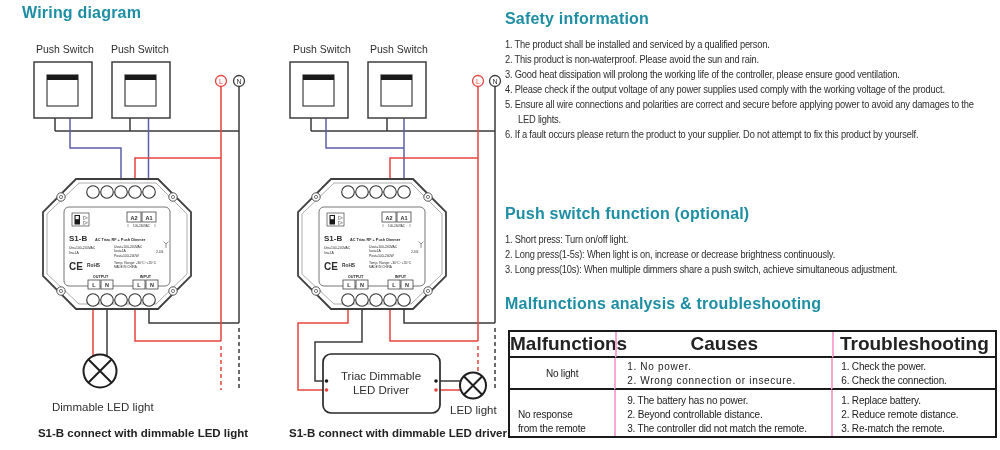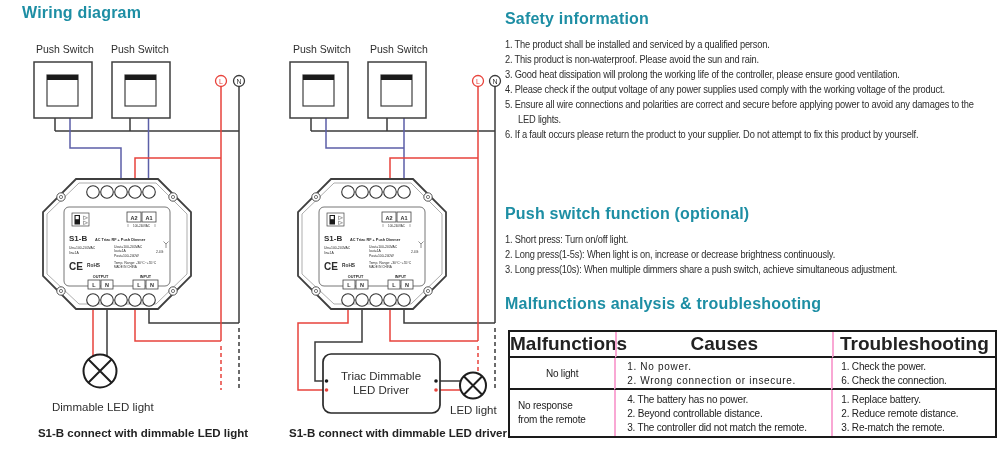--- a/index.html
+++ b/index.html
@@ -45,21 +45,21 @@
   .tc1{width:105px;}
   .tc2{width:219px;}
   .tc3{width:165px;}
   .thead .tc{
     font-weight:bold;font-size:19px;text-align:center;height:26px;
     line-height:24px;border-bottom:2px solid #1a1a1a;letter-spacing:0;
   }
   .trow1 .tc{height:32px;border-bottom:2px solid #1a1a1a;}
   .trow2 .tc{height:46px;}
   .cell-center{display:flex;align-items:center;justify-content:center;}
-  .cell-left{display:flex;align-items:center;}
+  .cell-left{display:flex;align-items:flex-end;}
   .lines{line-height:14px;padding-top:2px;}
   .pad-c{padding-left:11px;}
   .pad-t{padding-left:8px;}
   .spread{letter-spacing:.7px;}
   .malf2{width:76px;padding-left:8px;line-height:14px;}
 </style>
 </head>
 <body>
 
 <div class="left-pane">
@@ -254,21 +254,21 @@
           <div>6. Check the connection.</div>
         </div>
       </div>
     </div>
     <div class="trow trow2">
       <div class="tc tc1 cell-left">
         <div class="malf2">No response from the remote</div>
       </div>
       <div class="tc tc2 cell-left">
         <div class="lines pad-c">
-          <div>4. The battery has no power.</div>
+          <div>9. The battery has no power.</div>
           <div>2. Beyond controllable distance.</div>
           <div>3. The controller did not match the remote.</div>
         </div>
       </div>
       <div class="tc tc3 cell-left">
         <div class="lines pad-t">
           <div>1. Replace battery.</div>
           <div>2. Reduce remote distance.</div>
           <div>3. Re-match the remote.</div>
         </div>

